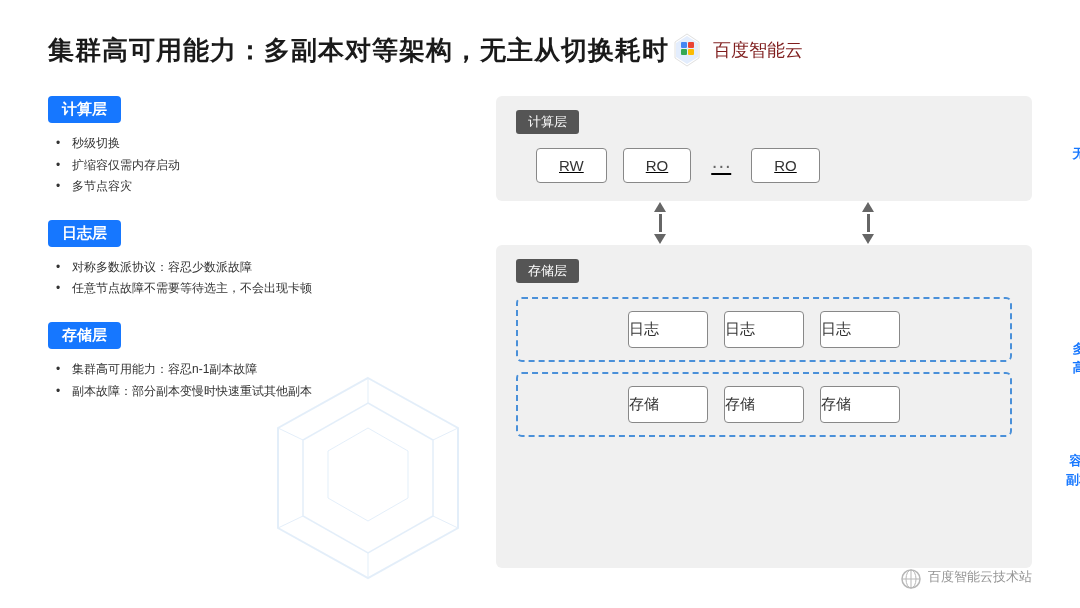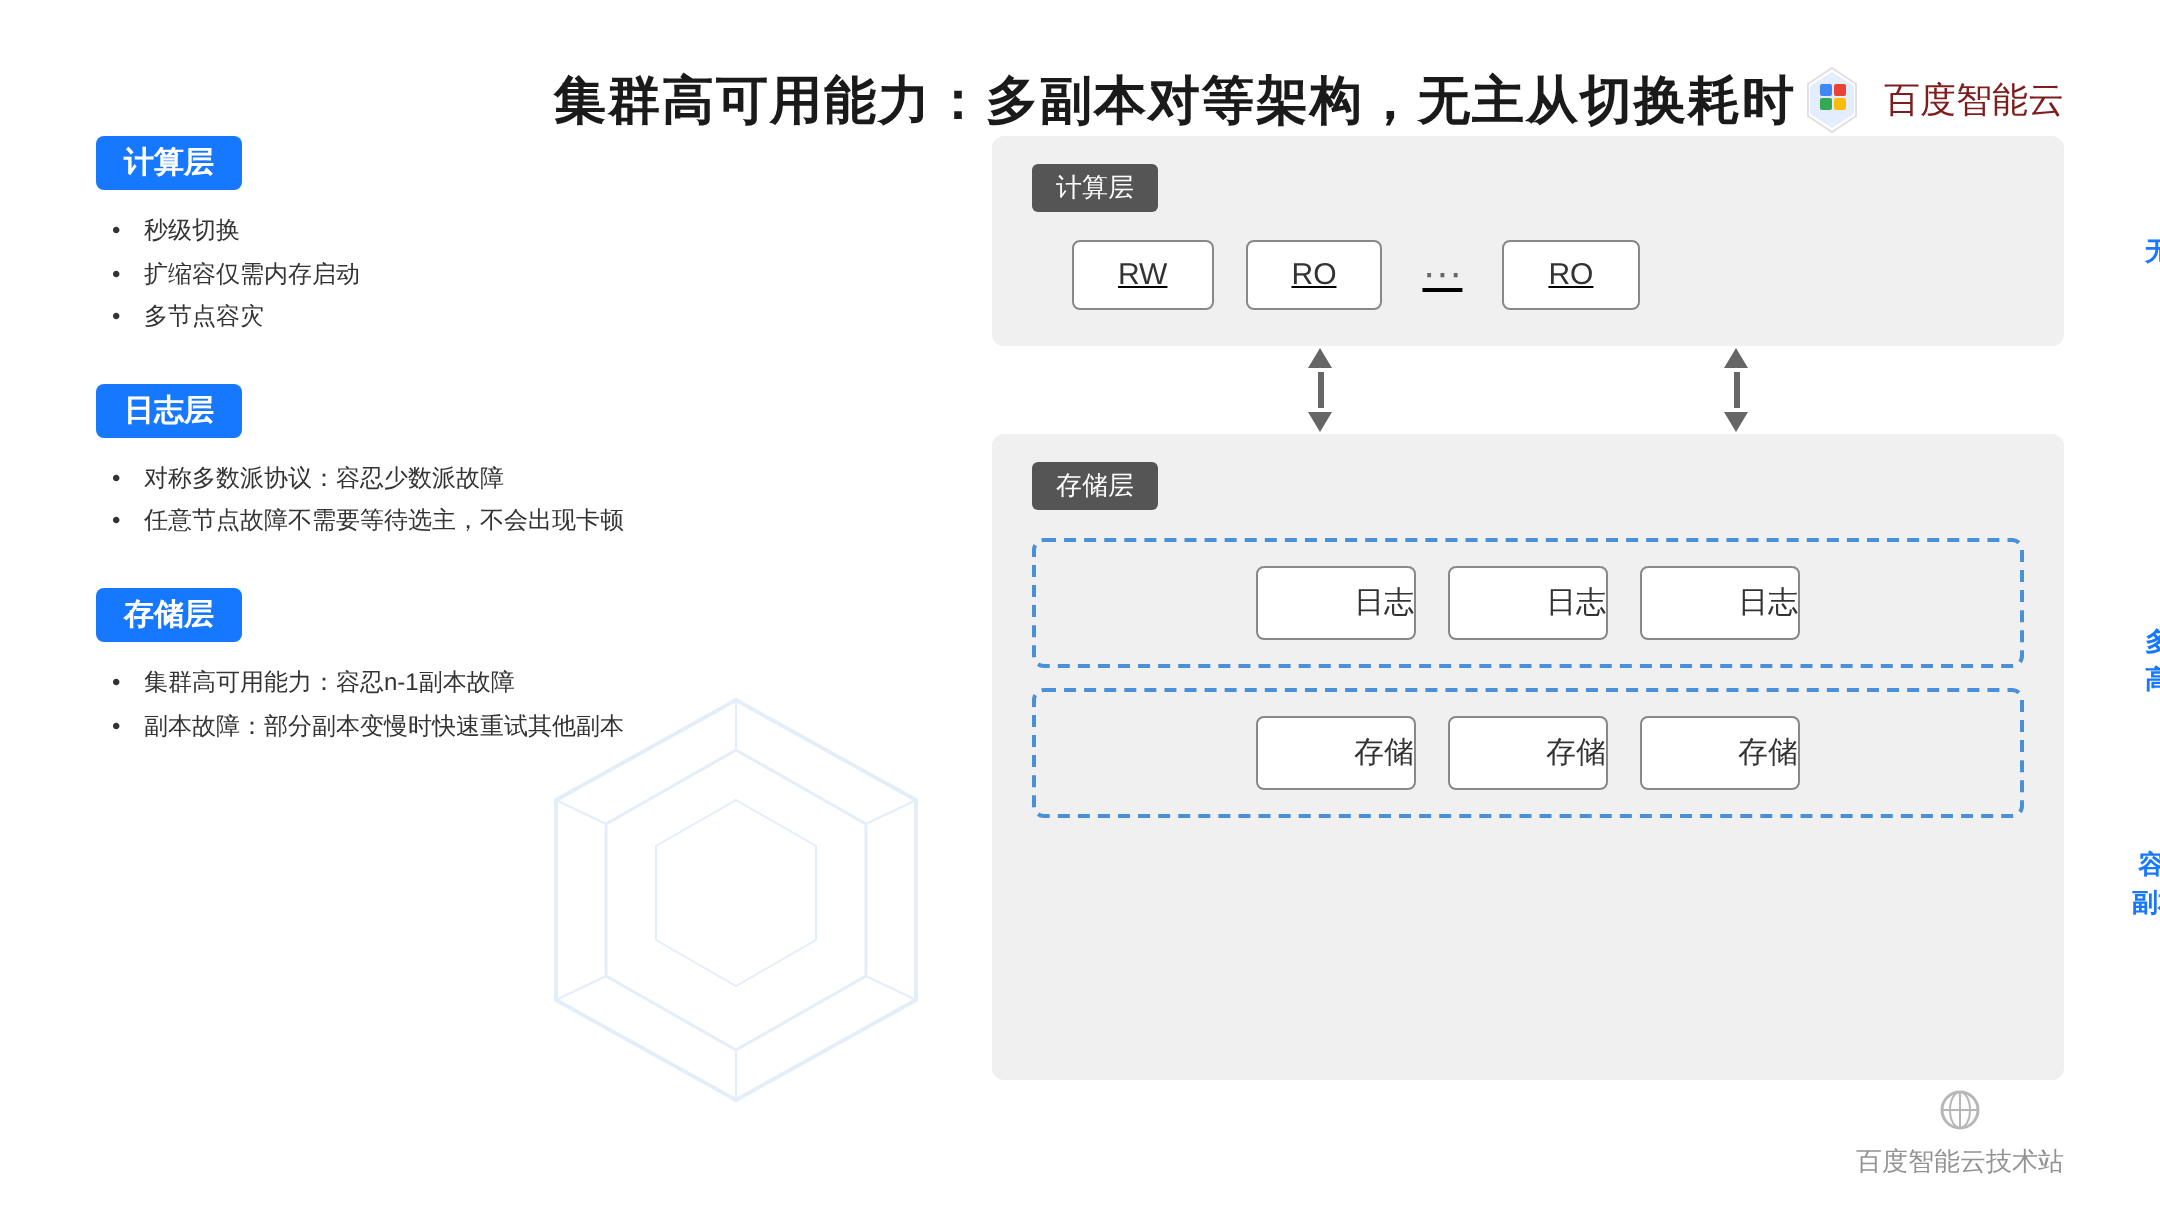--- a/index.html
+++ b/index.html
@@ -16,21 +16,22 @@
       width: 1080px;
       height: 608px;
       padding: 32px 48px 24px 48px;
       position: relative;
     }
 
     
     .header {
       display: flex;
       align-items: center;
-      justify-content: flex-end;
+      justify-content: flex-start;
+      margin-bottom: 28px;
     }
     .title {
       font-size: 26px;
       font-weight: bold;
       color: #1a1a1a;
       letter-spacing: 1px;
     }
     .logo-area {
       display: flex;
       align-items: center;
@@ -201,33 +202,31 @@
     }
     .storage-node {
       border: 1.5px solid #888;
       border-radius: 4px;
       background: #fff;
       padding: 8px 0;
       font-size: 15px;
       font-weight: 500;
       color: #333;
       width: 80px;
-      text-align: right;
+      text-align: left;
     }
 
     
     .watermark {
       position: absolute;
       bottom: 18px;
       right: 48px;
       display: flex;
-      align-items: center;
       gap: 6px;
       opacity: 0.7;
-      flex-direction: column;
     }
     .watermark-text {
       font-size: 13px;
       color: #666;
     }
     .watermark-icon {
       width: 22px;
       height: 22px;
     }
 

